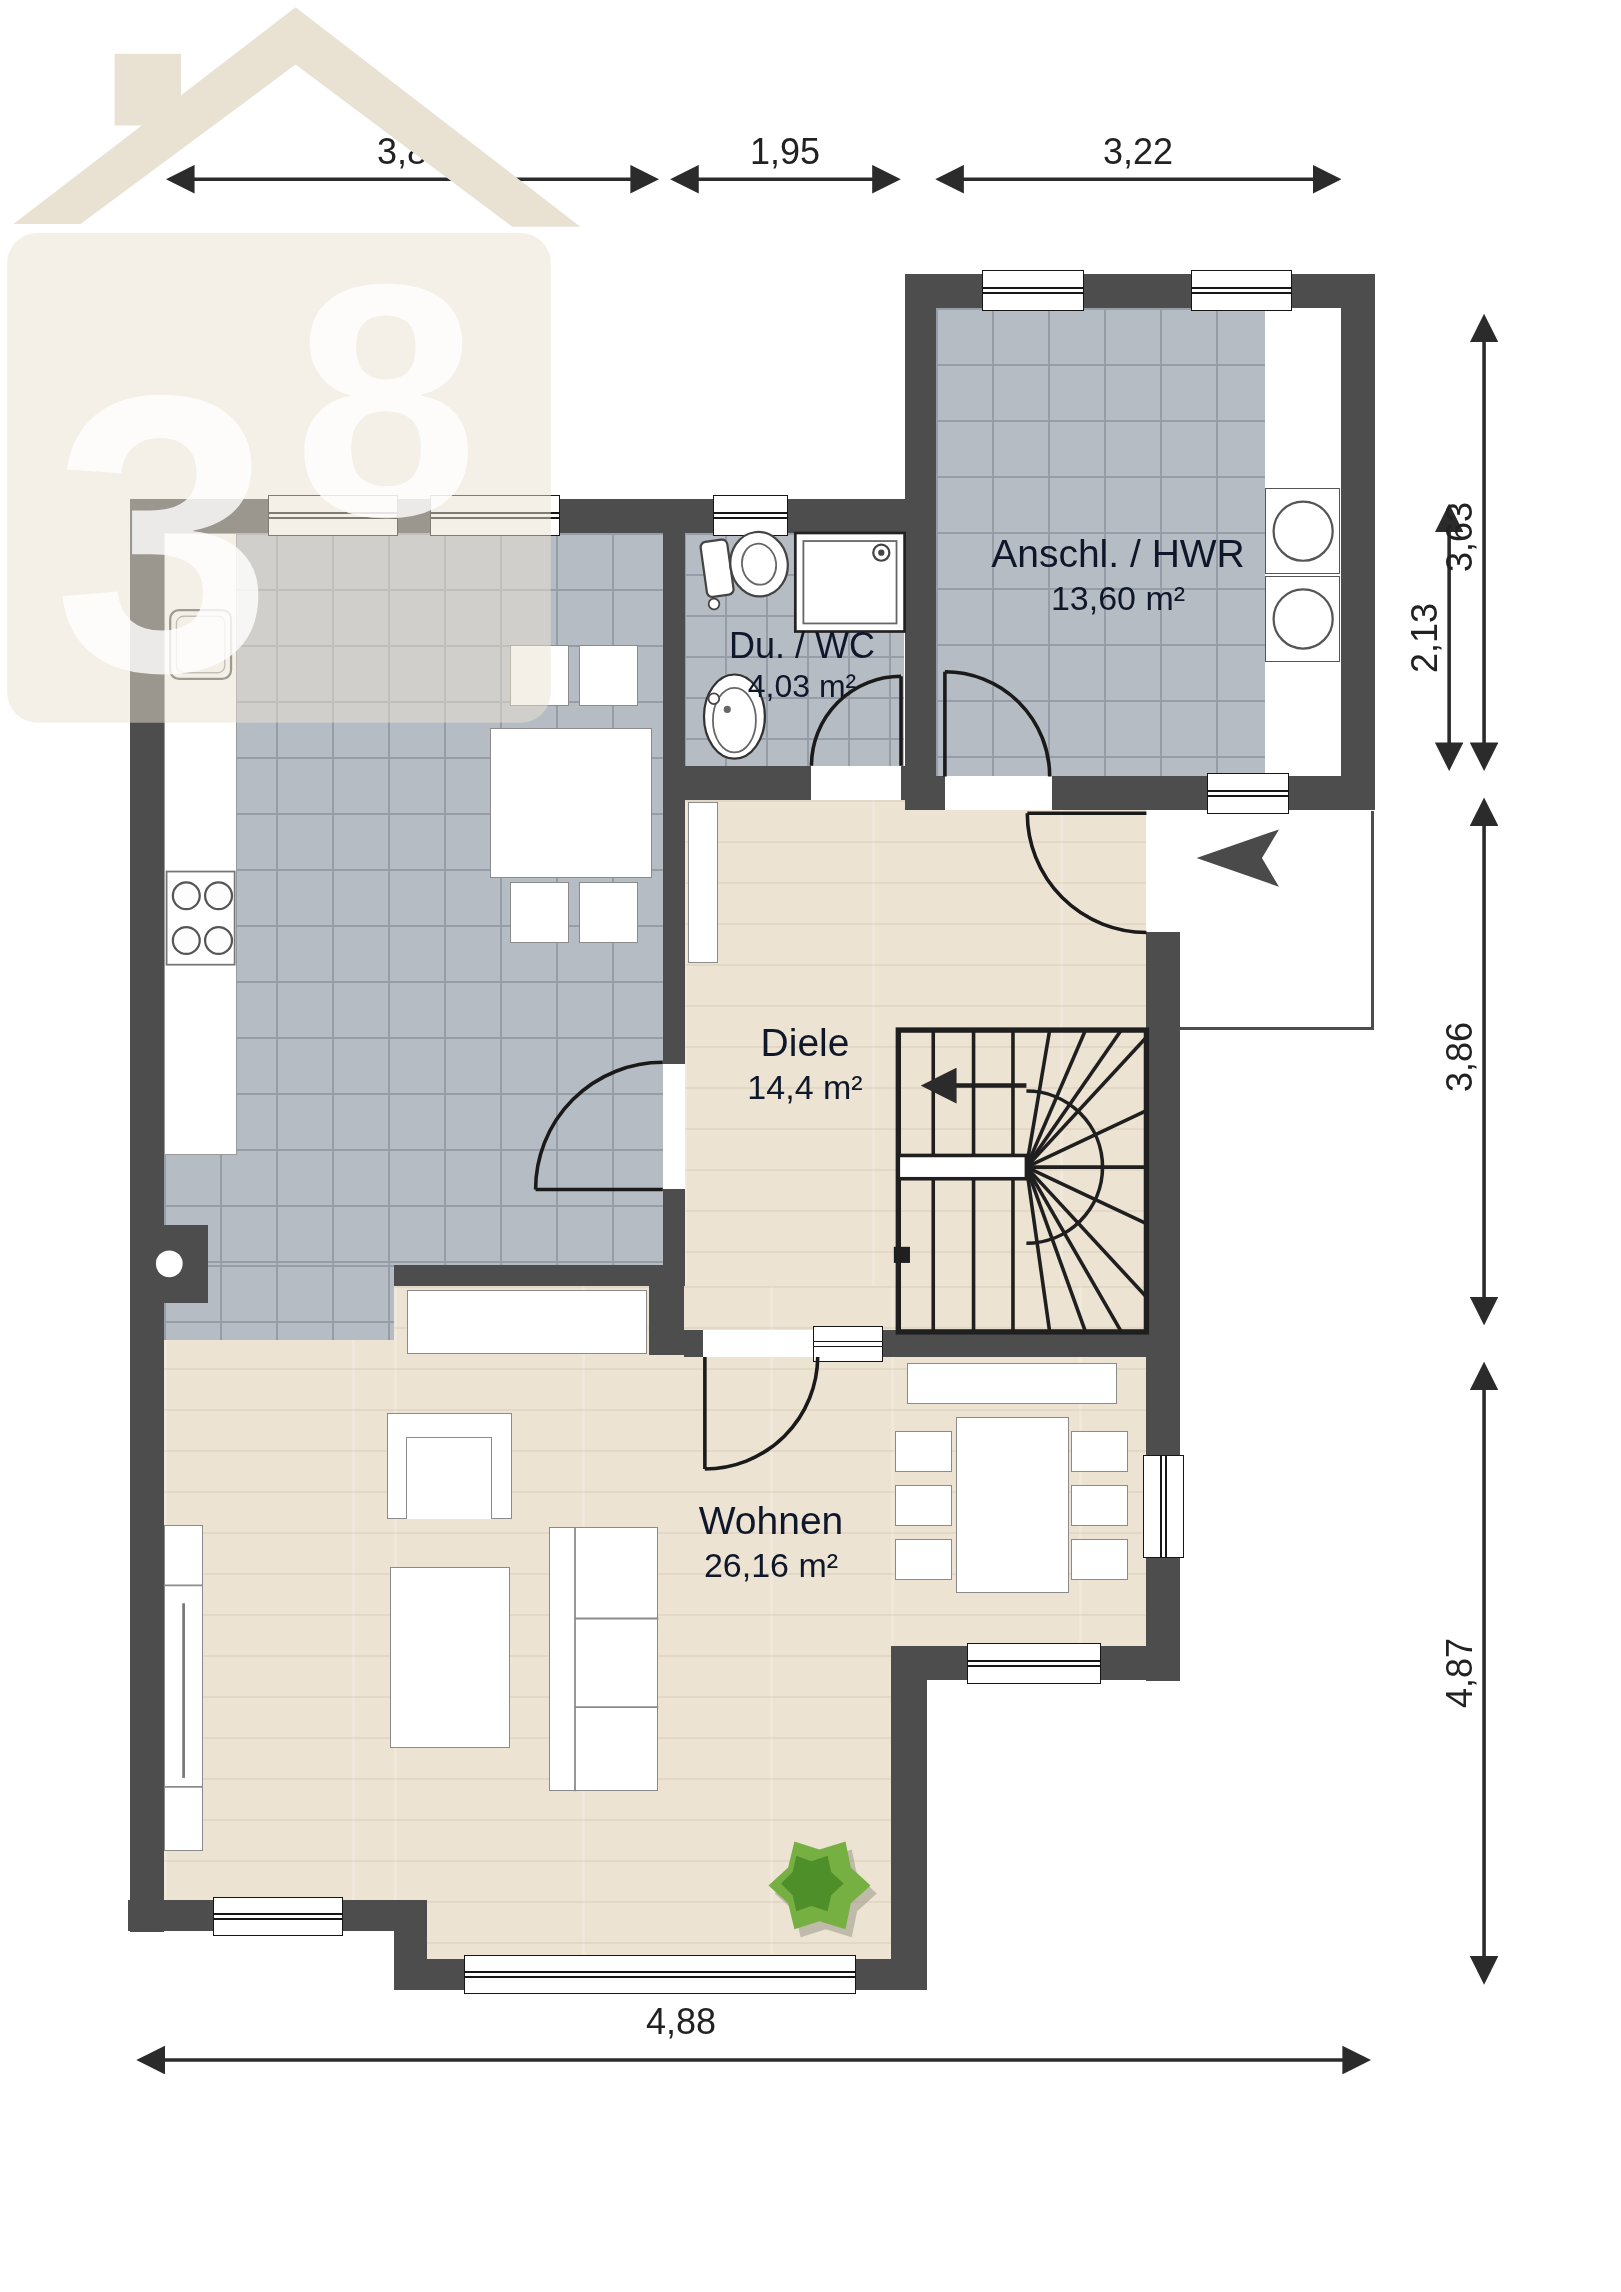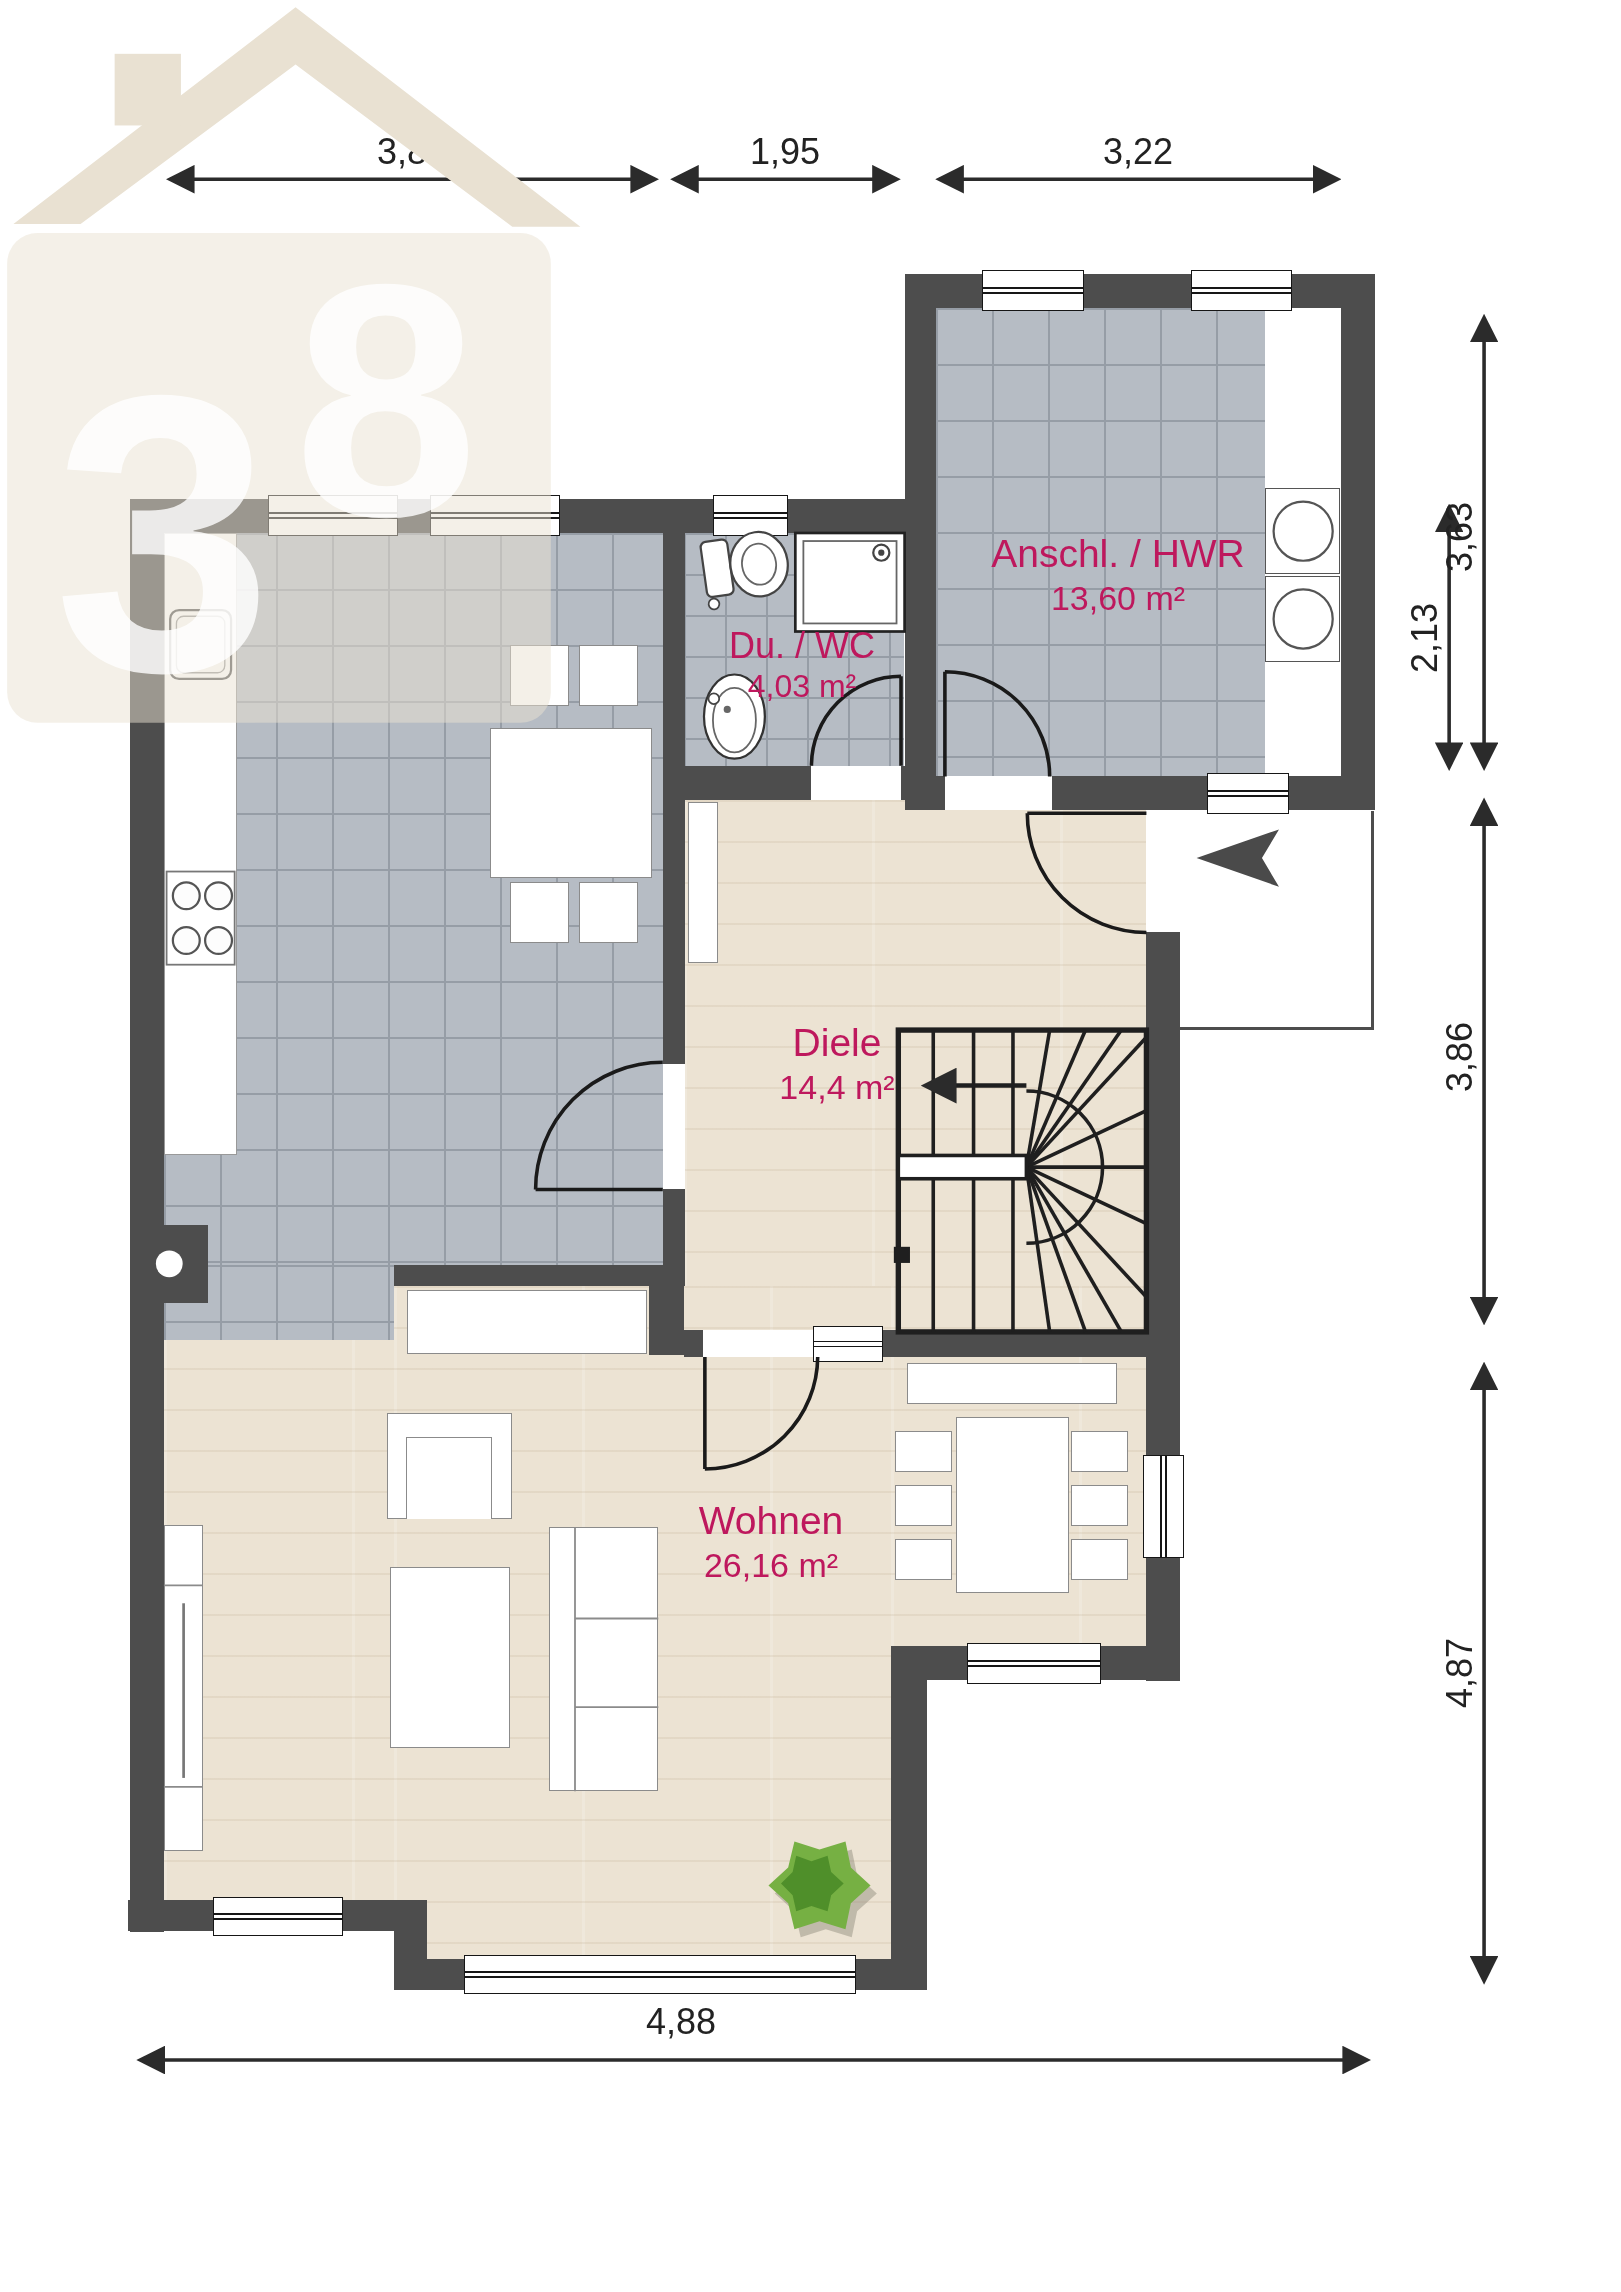--- a/index.html
+++ b/index.html
@@ -20,21 +20,21 @@
     background-size:41px 41px;}
   .whitefloor{position:absolute;background:#fff;z-index:2;}
   .furn{position:absolute;background:#fff;border:1.8px solid #8b8b8b;box-sizing:border-box;z-index:3;}
   .furn.dark-border{border-color:#555;}
   .win{position:absolute;box-sizing:border-box;border:1.8px solid #161616;z-index:5;
     background:linear-gradient(to bottom,#fff 0 41%,#161616 41% 45%,#fff 45% 55%,#161616 55% 59%,#fff 59% 100%);}
   .winv{position:absolute;box-sizing:border-box;border:1.8px solid #161616;z-index:5;
     background:linear-gradient(to right,#fff 0 41%,#161616 41% 45%,#fff 45% 55%,#161616 55% 59%,#fff 59% 100%);}
   .porch{position:absolute;background:#fff;border:3.6px solid #4d4d4d;border-top:none;border-left:none;box-sizing:border-box;z-index:3;}
   .overlay{position:absolute;left:0;top:0;z-index:6;pointer-events:none;}
-  .lbl{position:absolute;transform:translate(-50%,-50%);color:#be185d;text-align:center;white-space:nowrap;line-height:1.2;z-index:7;}
+  .lbl{position:absolute;transform:translate(-50%,-50%);color:#0f172a;text-align:center;white-space:nowrap;line-height:1.2;z-index:7;}
   .room-name{font-size:39px;}
   .room-area{font-size:34px;}
   .dim{position:absolute;transform:translate(-50%,-50%);color:#222;font-size:36px;white-space:nowrap;z-index:7;}
   .dim.rot{transform:translate(-50%,-50%) rotate(-90deg);}
   .title{position:absolute;font-size:48px;color:#111;z-index:7;}
   .wm{position:absolute;left:0;top:0;z-index:8;pointer-events:none;}
 </style>
 </head>
 <body>
 
@@ -218,21 +218,21 @@
   </svg>
 
   <div class="lbl" style="left:802px;top:665px;">
     <div class="room-name" style="font-size:36px;">Du. / WC</div>
     <div class="room-area" style="font-size:32px;">4,03 m²</div>
   </div>
   <div class="lbl" style="left:1118px;top:575px;">
     <div class="room-name">Anschl. / HWR</div>
     <div class="room-area">13,60 m²</div>
   </div>
-  <div class="lbl" style="left:837px;top:1064px;">
+  <div class="lbl" style="left:805px;top:1064px;">
     <div class="room-name">Diele</div>
     <div class="room-area">14,4 m²</div>
   </div>
   <div class="lbl" style="left:771px;top:1542px;">
     <div class="room-name">Wohnen</div>
     <div class="room-area">26,16 m²</div>
   </div>
 
   <div class="dim" style="left:412px;top:152px;">3,81</div>
   <div class="dim" style="left:785px;top:152px;">1,95</div>

